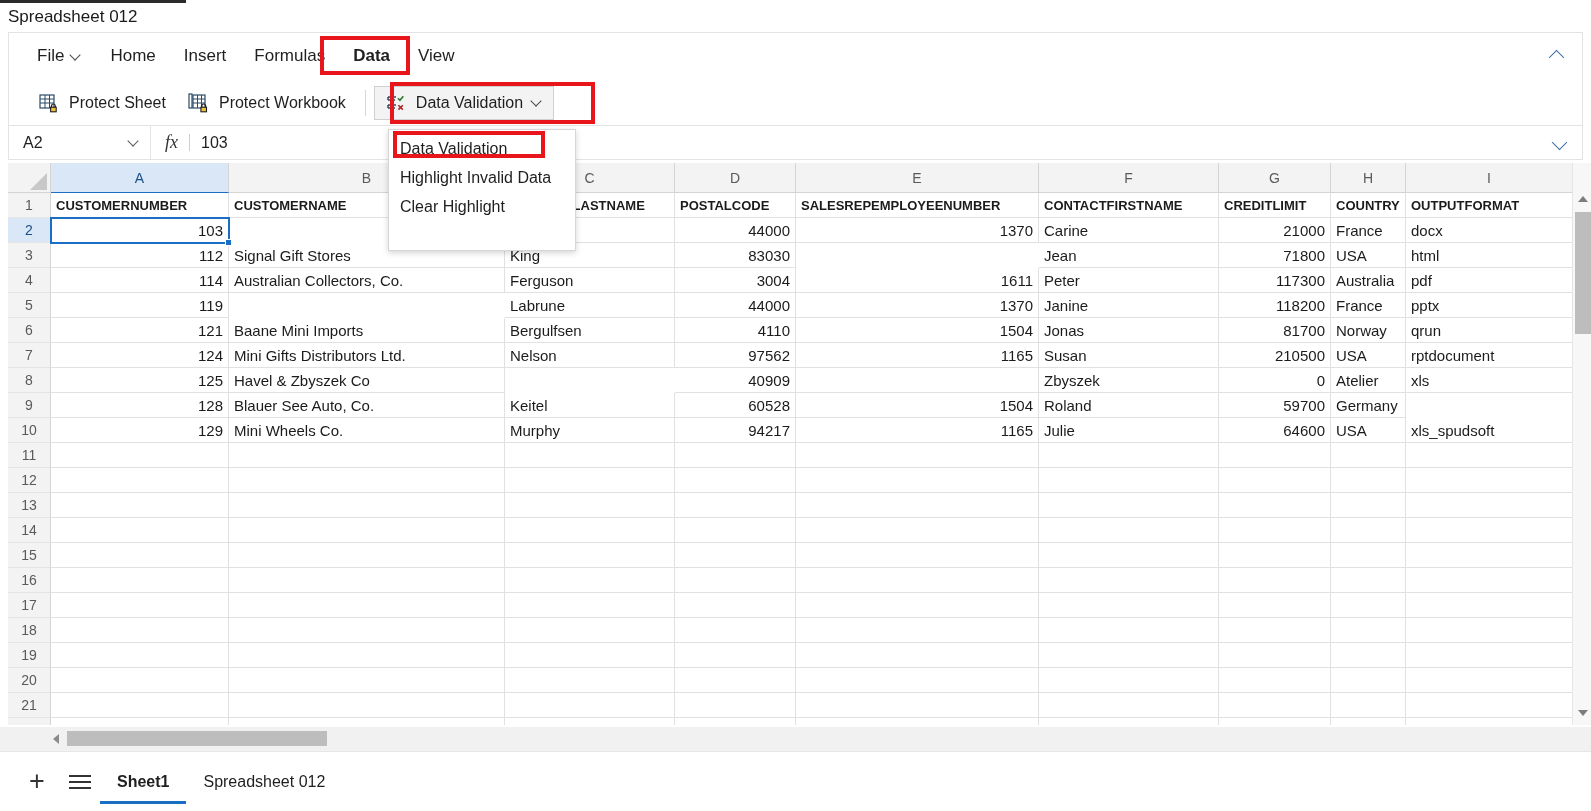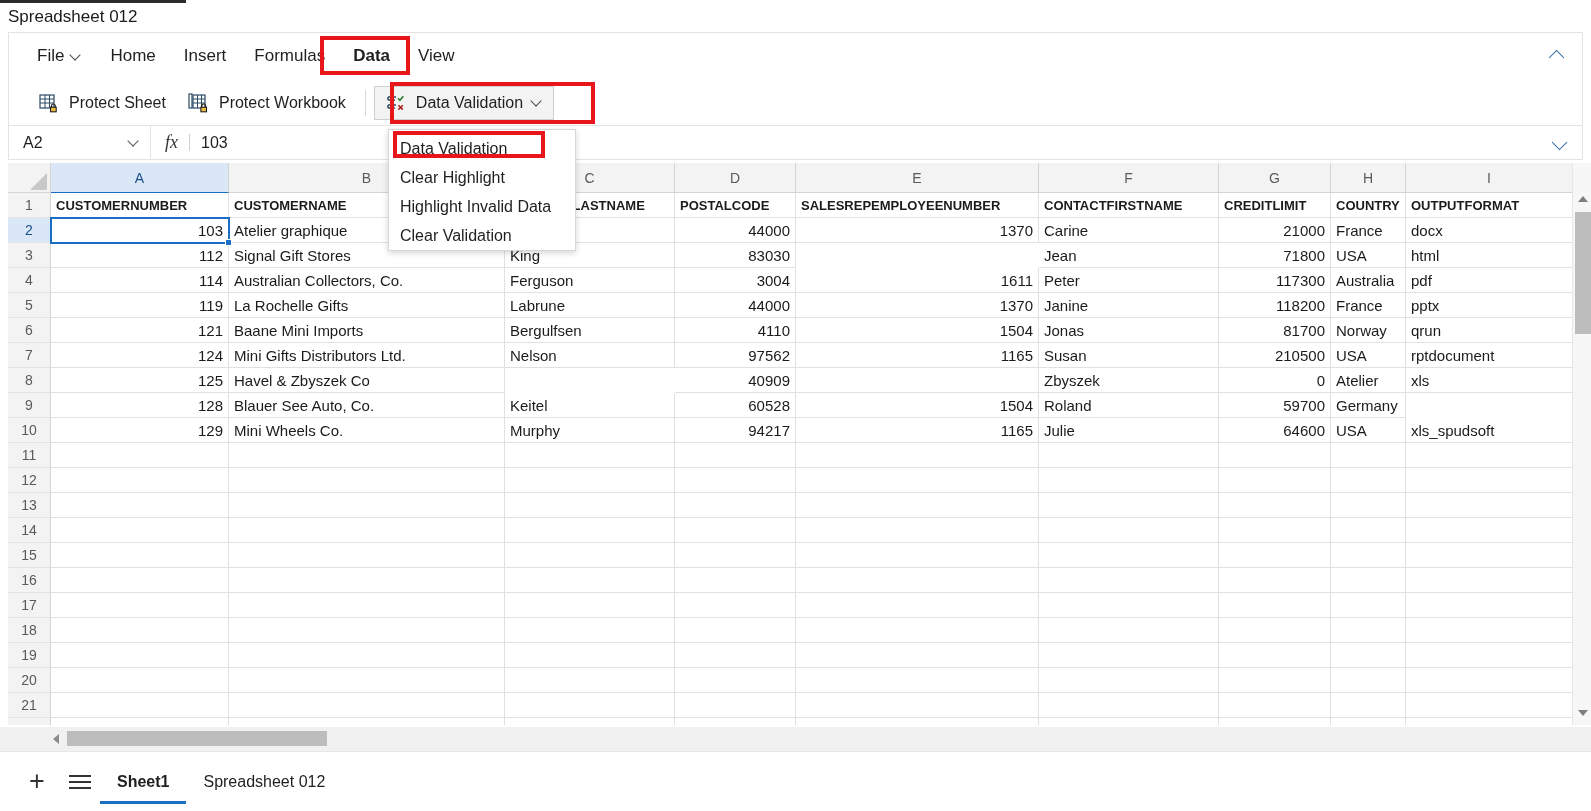--- a/index.html
+++ b/index.html
@@ -433,21 +433,20 @@
         <div class="cell hdr" style="left: 624px; width: 121px;">POSTALCODE</div>
         <div class="cell hdr" style="left: 745px; width: 243px;">SALESREPEMPLOYEENUMBER</div>
         <div class="cell hdr" style="left: 988px; width: 180px;">CONTACTFIRSTNAME</div>
         <div class="cell hdr" style="left: 1168px; width: 112px;">CREDITLIMIT</div>
         <div class="cell hdr" style="left: 1280px; width: 75px;">COUNTRY</div>
         <div class="cell hdr" style="left: 1355px; width: 167px;">OUTPUTFORMAT</div>
         <div class="cell hdr" style="left: 1522px; width: 40px;">PATH</div>
       </div>
       <div class="row" style="top: 25px;">
         <div class="cell num" style="left: 0px; width: 178px;">103</div>
-        <div class="cell" style="left: 178px; width: 276px;">Atelier graphique</div>
         <div class="cell" style="left: 454px; width: 170px;">Schmitt</div>
         <div class="cell num" style="left: 624px; width: 121px;">44000</div>
         <div class="cell num" style="left: 745px; width: 243px;">1370</div>
         <div class="cell" style="left: 988px; width: 180px;">Carine</div>
         <div class="cell num" style="left: 1168px; width: 112px;">21000</div>
         <div class="cell" style="left: 1280px; width: 75px;">France</div>
         <div class="cell" style="left: 1355px; width: 167px;">docx</div>
         <div class="cell" style="left: 1522px; width: 40px;">/Outpu</div>
       </div>
       <div class="row" style="top: 50px;">
@@ -468,21 +467,20 @@
         <div class="cell num" style="left: 624px; width: 121px;">3004</div>
         <div class="cell num" style="left: 745px; width: 243px;">1611</div>
         <div class="cell" style="left: 988px; width: 180px;">Peter</div>
         <div class="cell num" style="left: 1168px; width: 112px;">117300</div>
         <div class="cell" style="left: 1280px; width: 75px;">Australia</div>
         <div class="cell" style="left: 1355px; width: 167px;">pdf</div>
         <div class="cell" style="left: 1522px; width: 40px;">/Outpu</div>
       </div>
       <div class="row" style="top: 100px;">
         <div class="cell num" style="left: 0px; width: 178px;">119</div>
-        <div class="cell" style="left: 178px; width: 276px;">La Rochelle Gifts</div>
         <div class="cell" style="left: 454px; width: 170px;">Labrune</div>
         <div class="cell num" style="left: 624px; width: 121px;">44000</div>
         <div class="cell num" style="left: 745px; width: 243px;">1370</div>
         <div class="cell" style="left: 988px; width: 180px;">Janine</div>
         <div class="cell num" style="left: 1168px; width: 112px;">118200</div>
         <div class="cell" style="left: 1280px; width: 75px;">France</div>
         <div class="cell" style="left: 1355px; width: 167px;">pptx</div>
         <div class="cell" style="left: 1522px; width: 40px;">/Outpu</div>
       </div>
       <div class="row" style="top: 125px;">
@@ -721,25 +719,22 @@
   <div class="stab">
     <span>Spreadsheet 012</span>
   </div>
 </div>
 
 <div id="dv-menu">
   <div class="dvitem">
     <span>Data Validation</span>
   </div>
   <div class="dvitem">
+    <span>Highlight Invalid Data</span>
+  </div>
+  <div class="dvitem">
     <span>Clear Highlight</span>
-  </div>
-  <div class="dvitem">
-    <span>Highlight Invalid Data</span>
-  </div>
-  <div class="dvitem">
-    <span>Clear Validation</span>
   </div>
 </div>
 
 <div class="redbox" id="red-data"></div>
 <div class="redbox" id="red-dvbtn"></div>
 <div class="redbox" id="red-dvitem"></div>
 
 </body></html>

